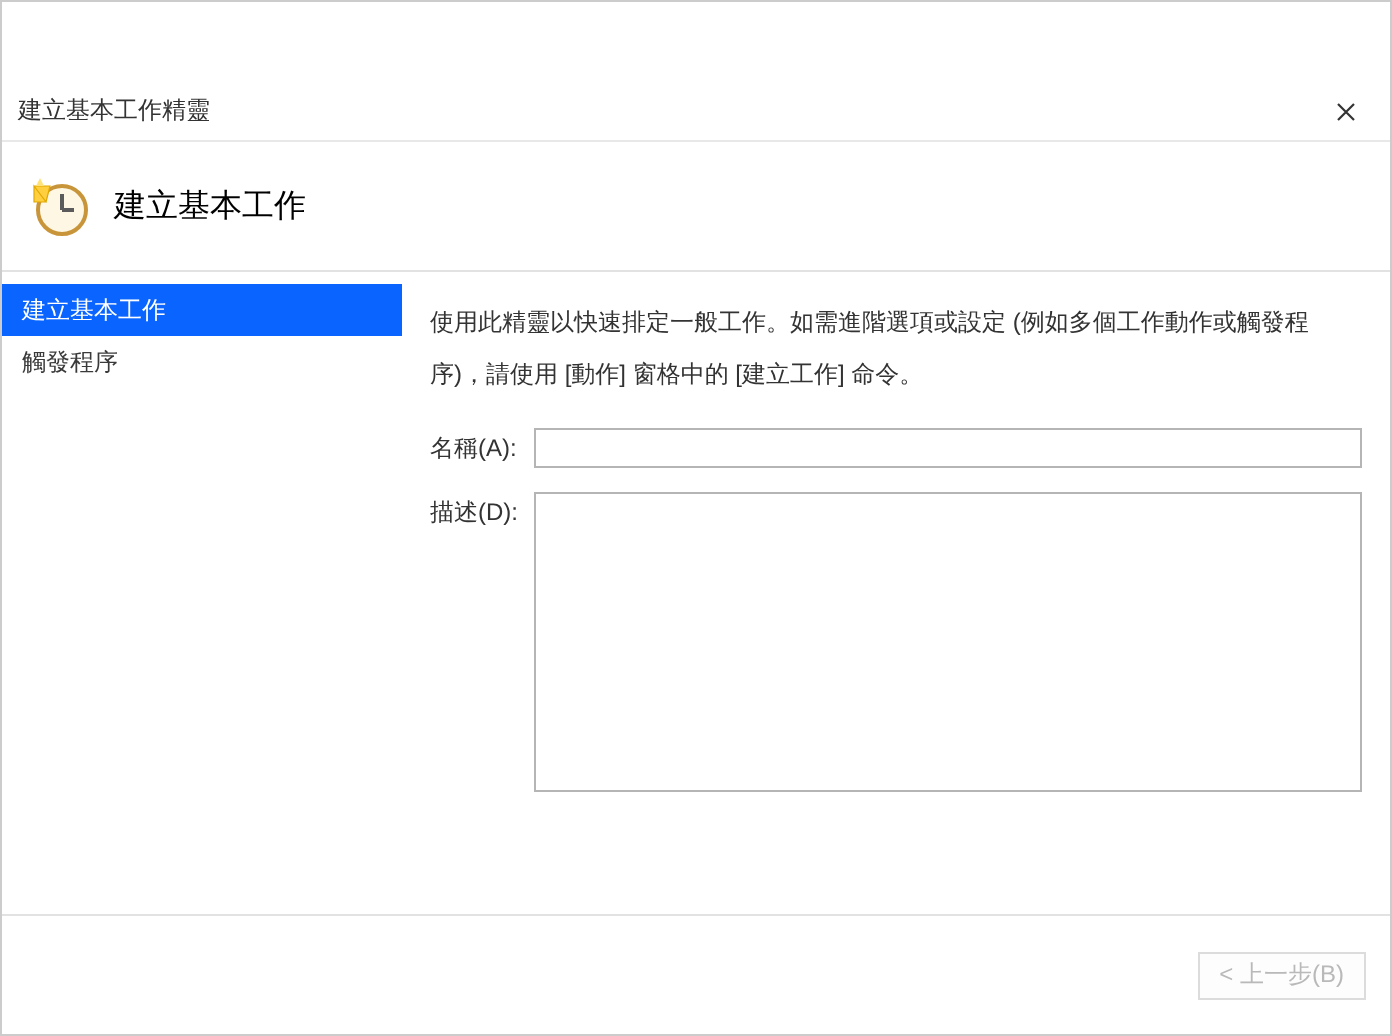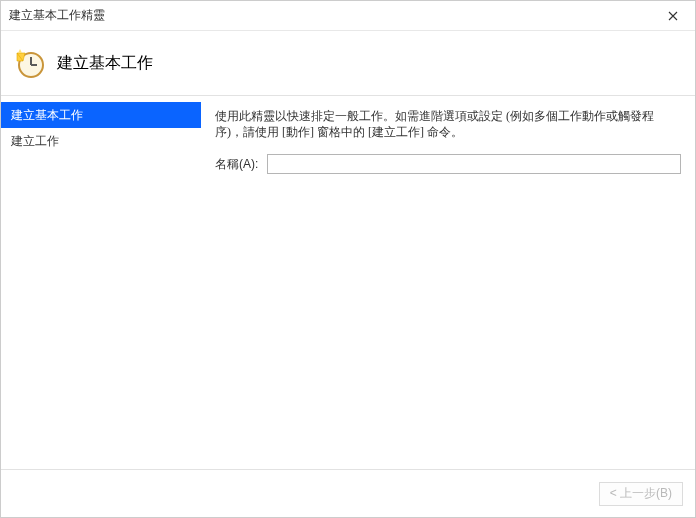--- a/index.html
+++ b/index.html
@@ -15,20 +15,21 @@
   flex-direction: column;
 }
 .titlebar {
   height: 30px;
   display: flex;
   align-items: center;
   justify-content: space-between;
   padding: 0 0 0 8px;
   border-bottom: 1px solid #e8e8e8;
   color: #333;
+  margin-top: 40px;
 }
 .titlebar .title { font-size: 12px; }
 .titlebar .close {
   width: 44px;
   height: 30px;
   display: flex;
   align-items: center;
   justify-content: center;
   cursor: default;
 }
@@ -75,23 +76,22 @@
   background: #0a64ff;
   color: #fff;
 }
 .main {
   flex: 1;
   padding: 12px 14px 8px 14px;
   font-size: 12px;
   color: #333;
 }
 .intro {
-  line-height: 16px;
+  line-height: 26px;
   margin-bottom: 14px;
-  font-family: Liberation Serif, serif;
 }
 .row {
   display: flex;
   align-items: flex-start;
   margin-bottom: 12px;
 }
 .row .label {
   width: 52px;
   padding-top: 2px;
 }
@@ -108,21 +108,21 @@
   flex: 1;
   height: 150px;
   border: 1px solid #b5b5b5;
   font-family: inherit;
   font-size: 12px;
   padding: 2px 3px;
   outline: none;
   resize: none;
 }
 .footer {
-  height: 48px;
+  height: 60px;
   border-top: 1px solid #e2e2e2;
   display: flex;
   align-items: center;
   justify-content: flex-end;
   padding: 0 12px;
   gap: 2px;
   background:#fff;
 }
 .footer button {
   min-width: 82px;
@@ -162,29 +162,33 @@
     </svg>
   </div>
   <h1>建立基本工作</h1>
 </div>
 
 <div class="divider"></div>
 
 <div class="body">
   <div class="sidebar">
     <div class="item active"><span>建立基本工作</span></div>
-    <div class="item"><span>建立工作</span></div>
+    <div class="item"><span>觸發程序</span></div>
   </div>
 
   <div class="main">
     <div class="intro">使用此精靈以快速排定一般工作。如需進階選項或設定 (例如多個工作動作或觸發程序)，請使用 [動作] 窗格中的 [建立工作] 命令。</div>
 
     <div class="row">
       <div class="label">名稱(A):</div>
       <input type="text" value="" style="">
     </div>
 
+    <div class="row">
+      <div class="label">描述(D):</div>
+      <textarea style=""></textarea>
+    </div>
   </div>
 </div>
 
 <div class="footer">
   <button disabled="">&lt; 上一步(B)</button>
 </div>
 
 </body></html>

